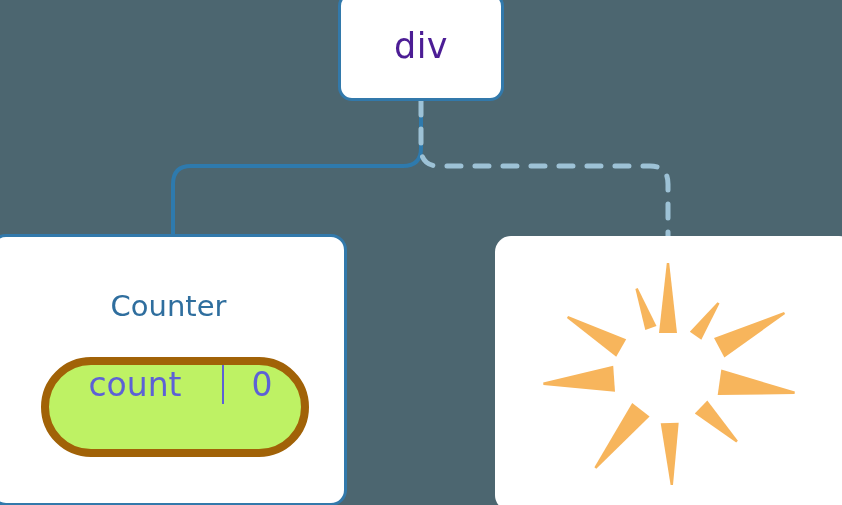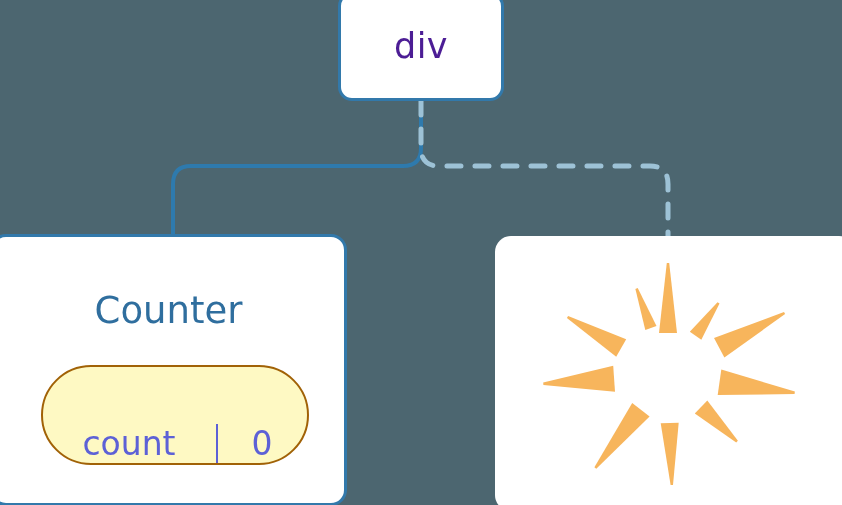--- a/index.html
+++ b/index.html
@@ -63,37 +63,37 @@
     top: 234px;
     width: 357px;
     height: 272px;
     border-radius: 16px;
     display: flex;
     flex-direction: column;
     align-items: center;
   }
   #node-counter-title {
     color: #2f6e9e;
-    font-size: 37px;
+    font-size: 29px;
     line-height: 1;
     margin-top: 55px;
   }
 
   
   #state-pill {
     margin-top: 36px;
     margin-left: 12px;
     width: 268px;
     height: 100px;
-    border: 2px solid #a16207;
+    border: 8px solid #a16207;
     border-radius: 50px;
     display: flex;
-    align-items: flex-end;
+    align-items: flex-start;
     box-sizing: border-box;
-    background: #fef9c3;
+    background: #bef264;
   }
   #state-pill-key {
     flex: 0 0 175px;
     display: flex;
     align-items: center;
     justify-content: center;
     color: #5d61d6;
     font-size: 33px;
     border-right: 2px solid #5d61d6;
     box-sizing: border-box;

